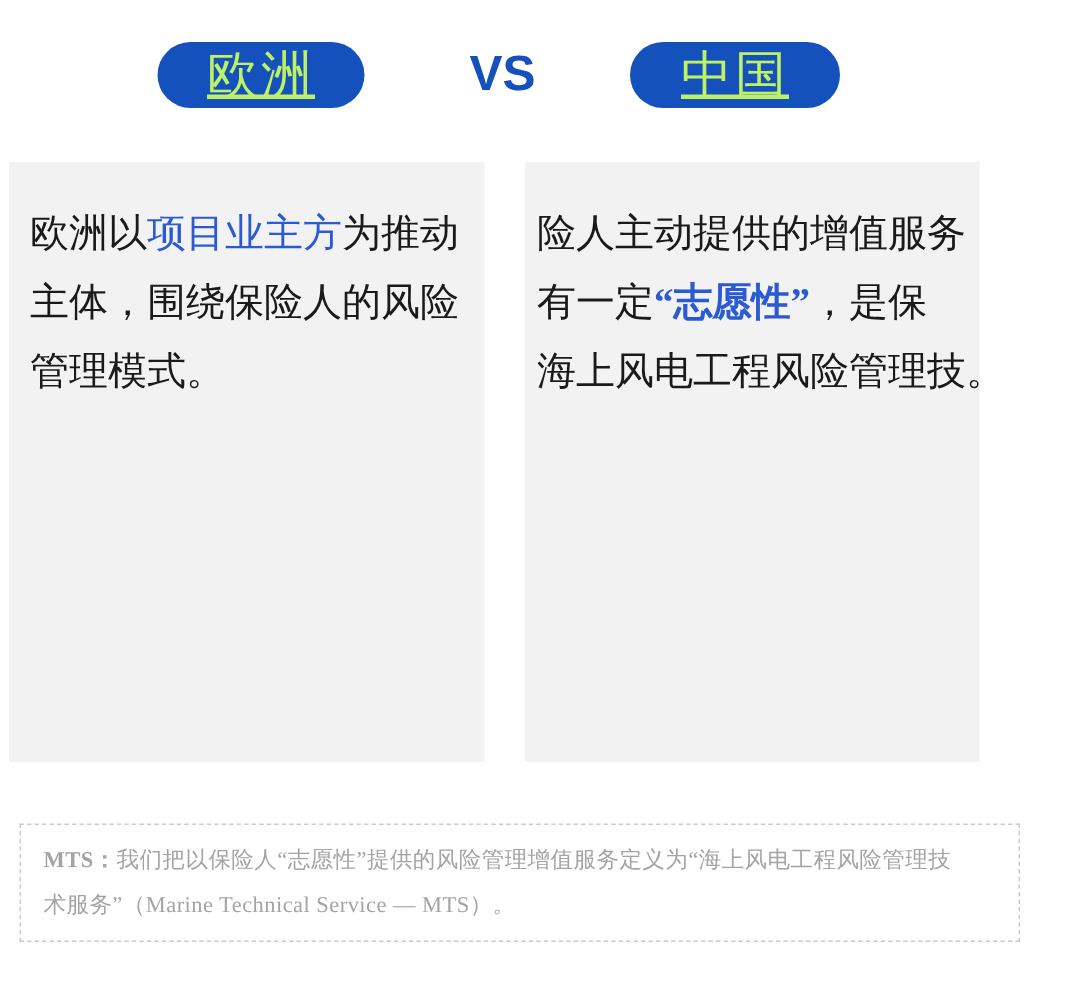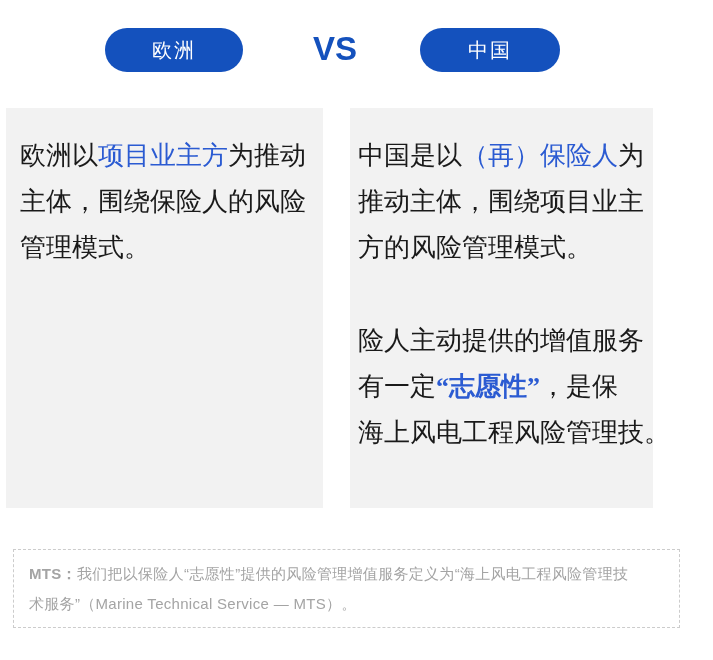--- a/index.html
+++ b/index.html
@@ -3,23 +3,23 @@
 <meta charset="utf-8">
 <style>
   html,body{margin:0;padding:0;background:#fff;}
   .page{
     position:relative;width:713px;height:660px;background:#fff;
     font-family:"Liberation Serif","DejaVu Serif",serif;overflow:hidden;
   }
   
   .pill{
     position:absolute;top:28px;height:44px;border-radius:22px;
-    background:var(--pill-blue,#1451BD);color:#ffffff;
+    background:var(--pill-blue,#1451BD);color:#bef264;
     display:flex;align-items:center;justify-content:center;
-    font-size:20px;letter-spacing:2px;
+    font-size:34px;letter-spacing:2px;text-decoration:underline;
   }
   .pill-europe{left:105px;width:138px;}
   .pill-china{left:420px;width:140px;}
   .vs{
     position:absolute;left:308px;top:31px;width:54px;height:36px;
     line-height:36px;text-align:center;
     font-family:"Liberation Sans","DejaVu Sans",sans-serif;
     font-weight:700;font-size:33px;color:var(--vs-blue,#1451BD);
   }
   
@@ -37,21 +37,21 @@
   .panel-text p{margin:0 0 47px 0;white-space:pre-line;}
   .panel-text p:last-child{margin-bottom:0;}
   .seg{white-space:pre-line;}
   .blue{color:var(--link-blue,#2B5BD2);}
   .blue-bold{color:var(--link-blue,#2B5BD2);font-weight:700;}
   
   .footer{
     position:absolute;left:13px;top:549px;width:667px;height:79px;
     box-sizing:border-box;border:1px dashed var(--footer-border,#CCCCCC);
     background:#fff;padding:9px 15px 0 15px;
-    font-family:Liberation Sans, sans-serif;
+    font-family:Liberation Serif, serif;
     font-size:15px;line-height:30px;letter-spacing:0.3px;
     color:var(--footer-text,#A4A4A4);white-space:pre-line;
   }
   .footer-prefix{font-weight:700;}
 </style>
 </head>
 <body>
 
 <div class="page">
 
@@ -62,23 +62,20 @@
   <div class="panel panel-left">
     <div class="panel-text">
       <p><span class="seg">欧洲以</span><span class="seg blue">项目业主方</span><span class="seg">为推动
 主体，围绕保险人的风险
 管理模式。</span></p>
     </div>
   </div>
 
   <div class="panel panel-right">
     <div class="panel-text">
-      <p><span class="seg">中国是以</span><span class="seg blue">（再）保险人</span><span class="seg">为
-推动主体，围绕项目业主
-方的风险管理模式。</span></p>
       <p><span class="seg">险人主动提供的增值服务
 有一定</span><span class="seg blue-bold">“志愿性”</span><span class="seg">，是保
 海上风电工程风险管理技。</span></p>
     </div>
   </div>
 
   <div class="footer"><span class="footer-prefix">MTS：</span><span>我们把以保险人“志愿性”提供的风险管理增值服务定义为“海上风电工程风险管理技
 术服务”（Marine Technical Service — MTS）。</span></div>
 
 </div>

